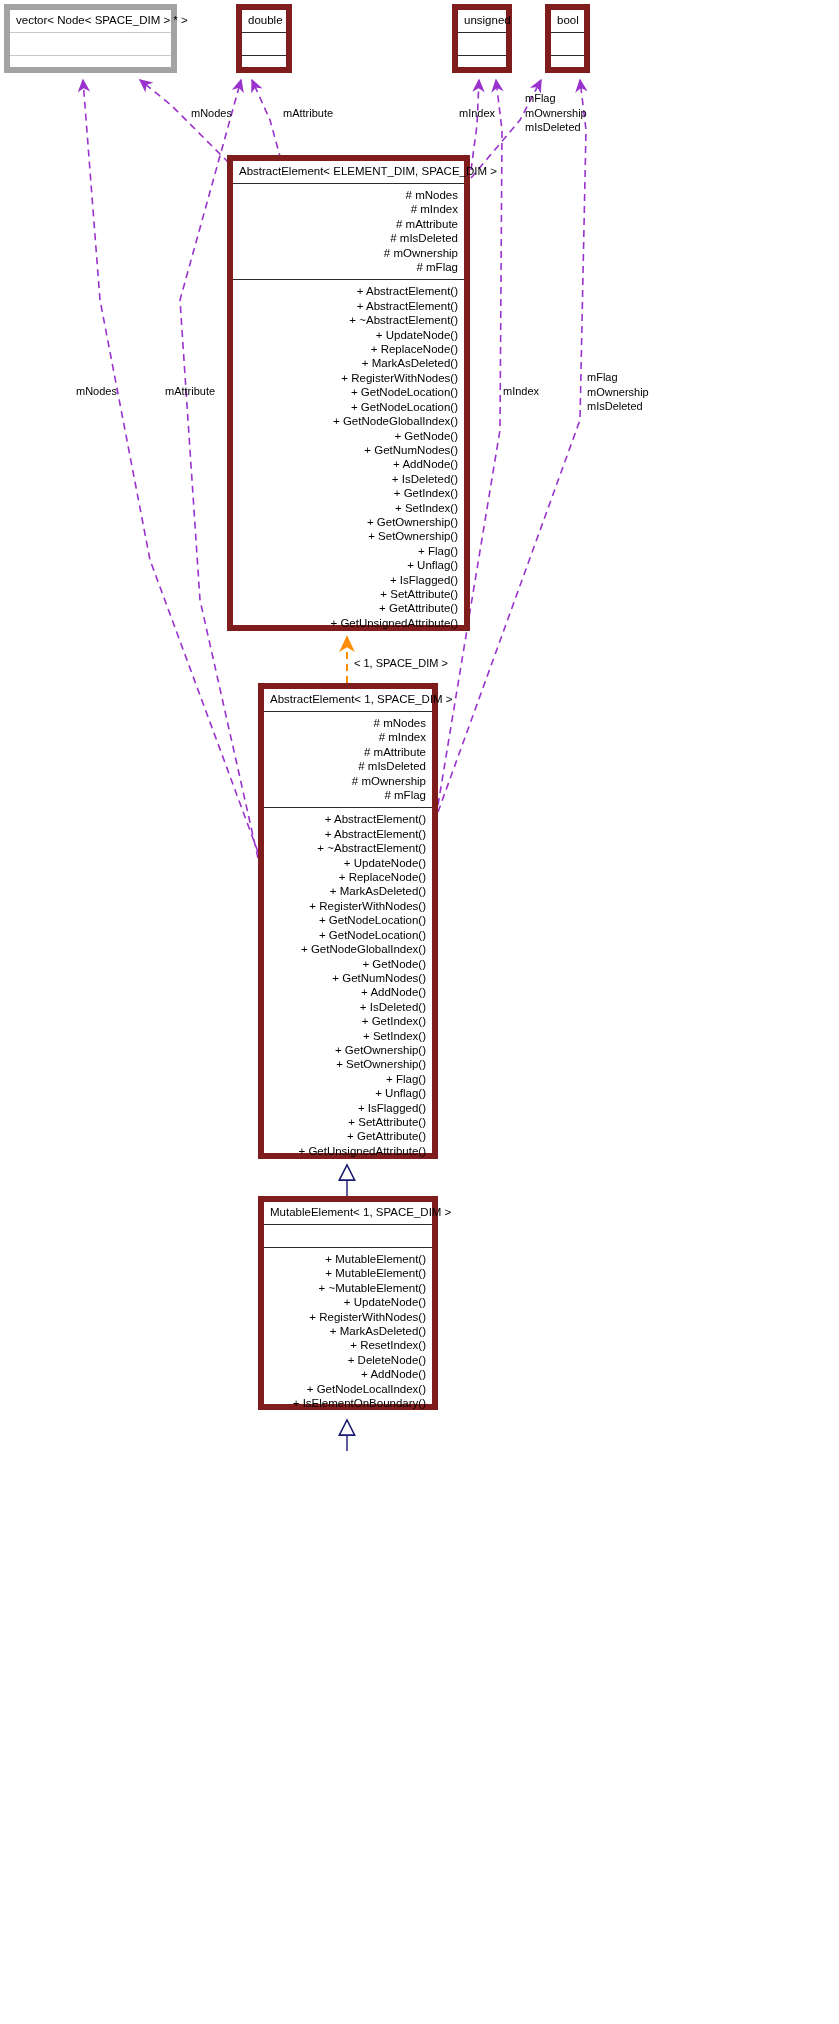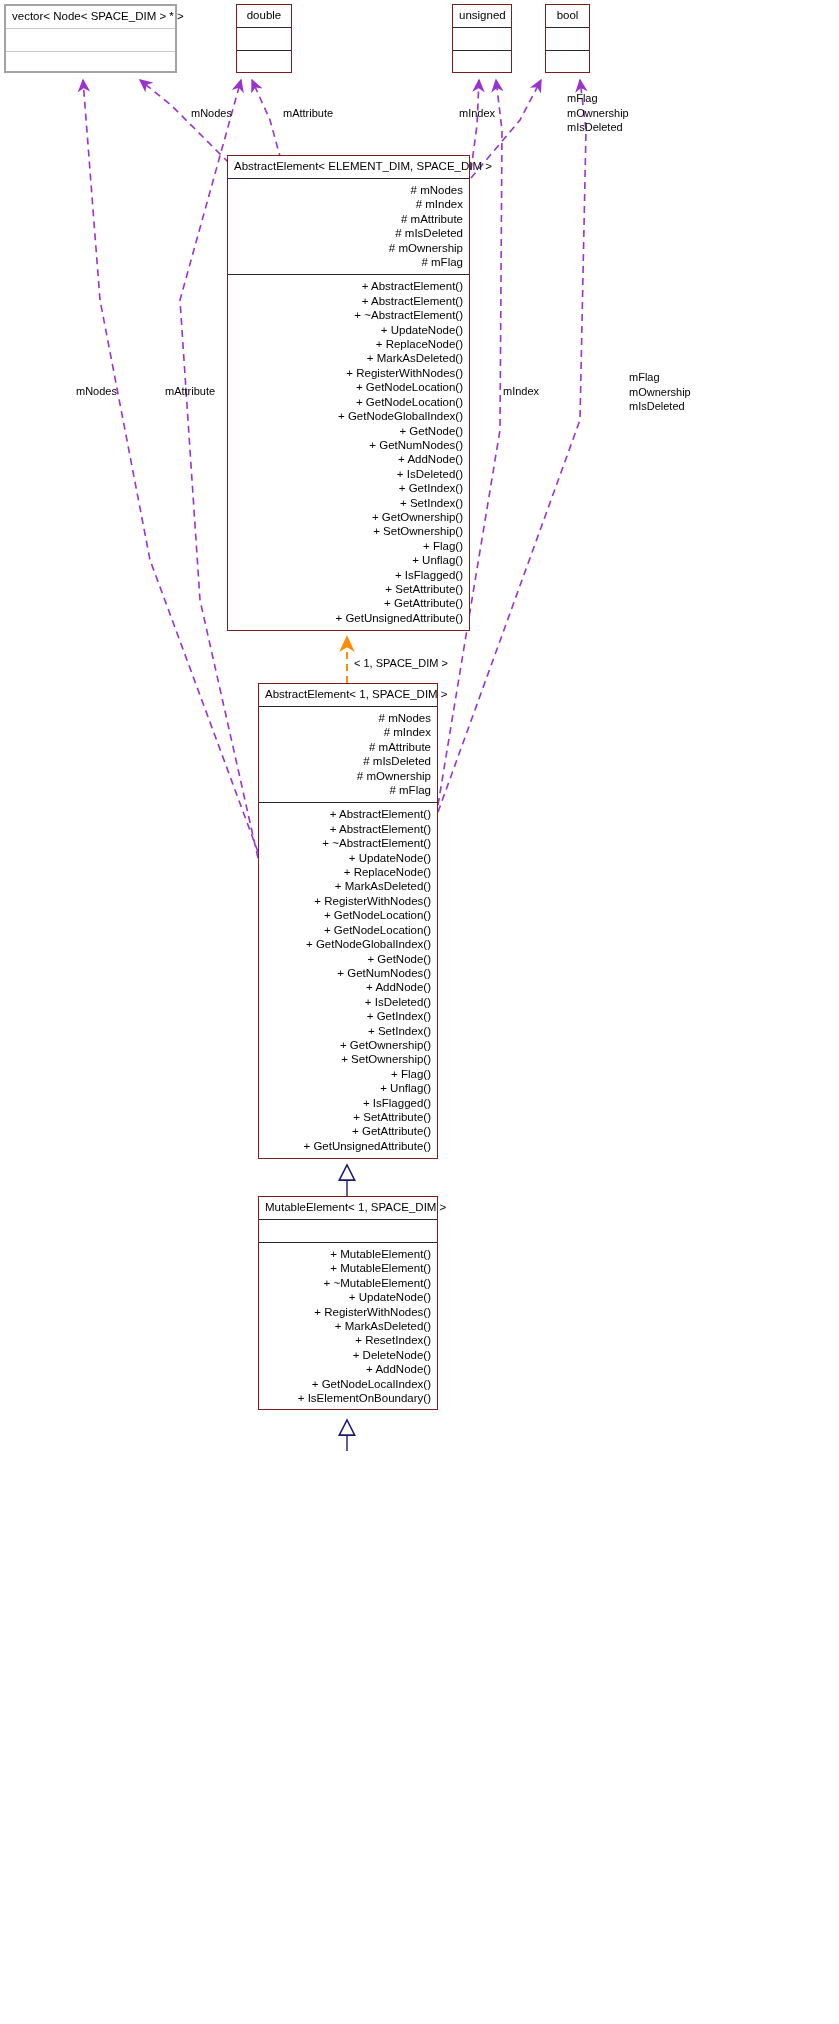--- a/index.html
+++ b/index.html
@@ -21,24 +21,24 @@
   
   .uml-box {
     position: absolute;
     box-sizing: border-box;
     background: #ffffff;
     border: 1px solid #404040;
     font-size: 11.5px;
     color: #000000;
   }
   .uml-box.thin {
-    border: 2px solid #a3a3a3;
+    border: 6px solid #a3a3a3;
   }
   .uml-box.heavy {
-    border: 1px solid #7f1d1d;
+    border: 6px solid #7f1d1d;
   }
   .uml-box.highlight {
     background: #c0c0c0;
   }
   .uml-title {
     text-align: center;
     padding: 4px 6px 5px 6px;
     white-space: nowrap;
     font-size: 11.5px;
     line-height: 13px;
@@ -69,21 +69,20 @@
   
   .edge-label {
     position: absolute;
     font-size: 11px;
     line-height: 14px;
     color: #000000;
     white-space: nowrap;
   }
   .edge-label.multi {
     line-height: 14.5px;
-    margin-left: 42px;
   }
 
   
   #edges {
     position: absolute;
     left: 0;
     top: 0;
     width: 839px;
     height: 2024px;
     pointer-events: none;

